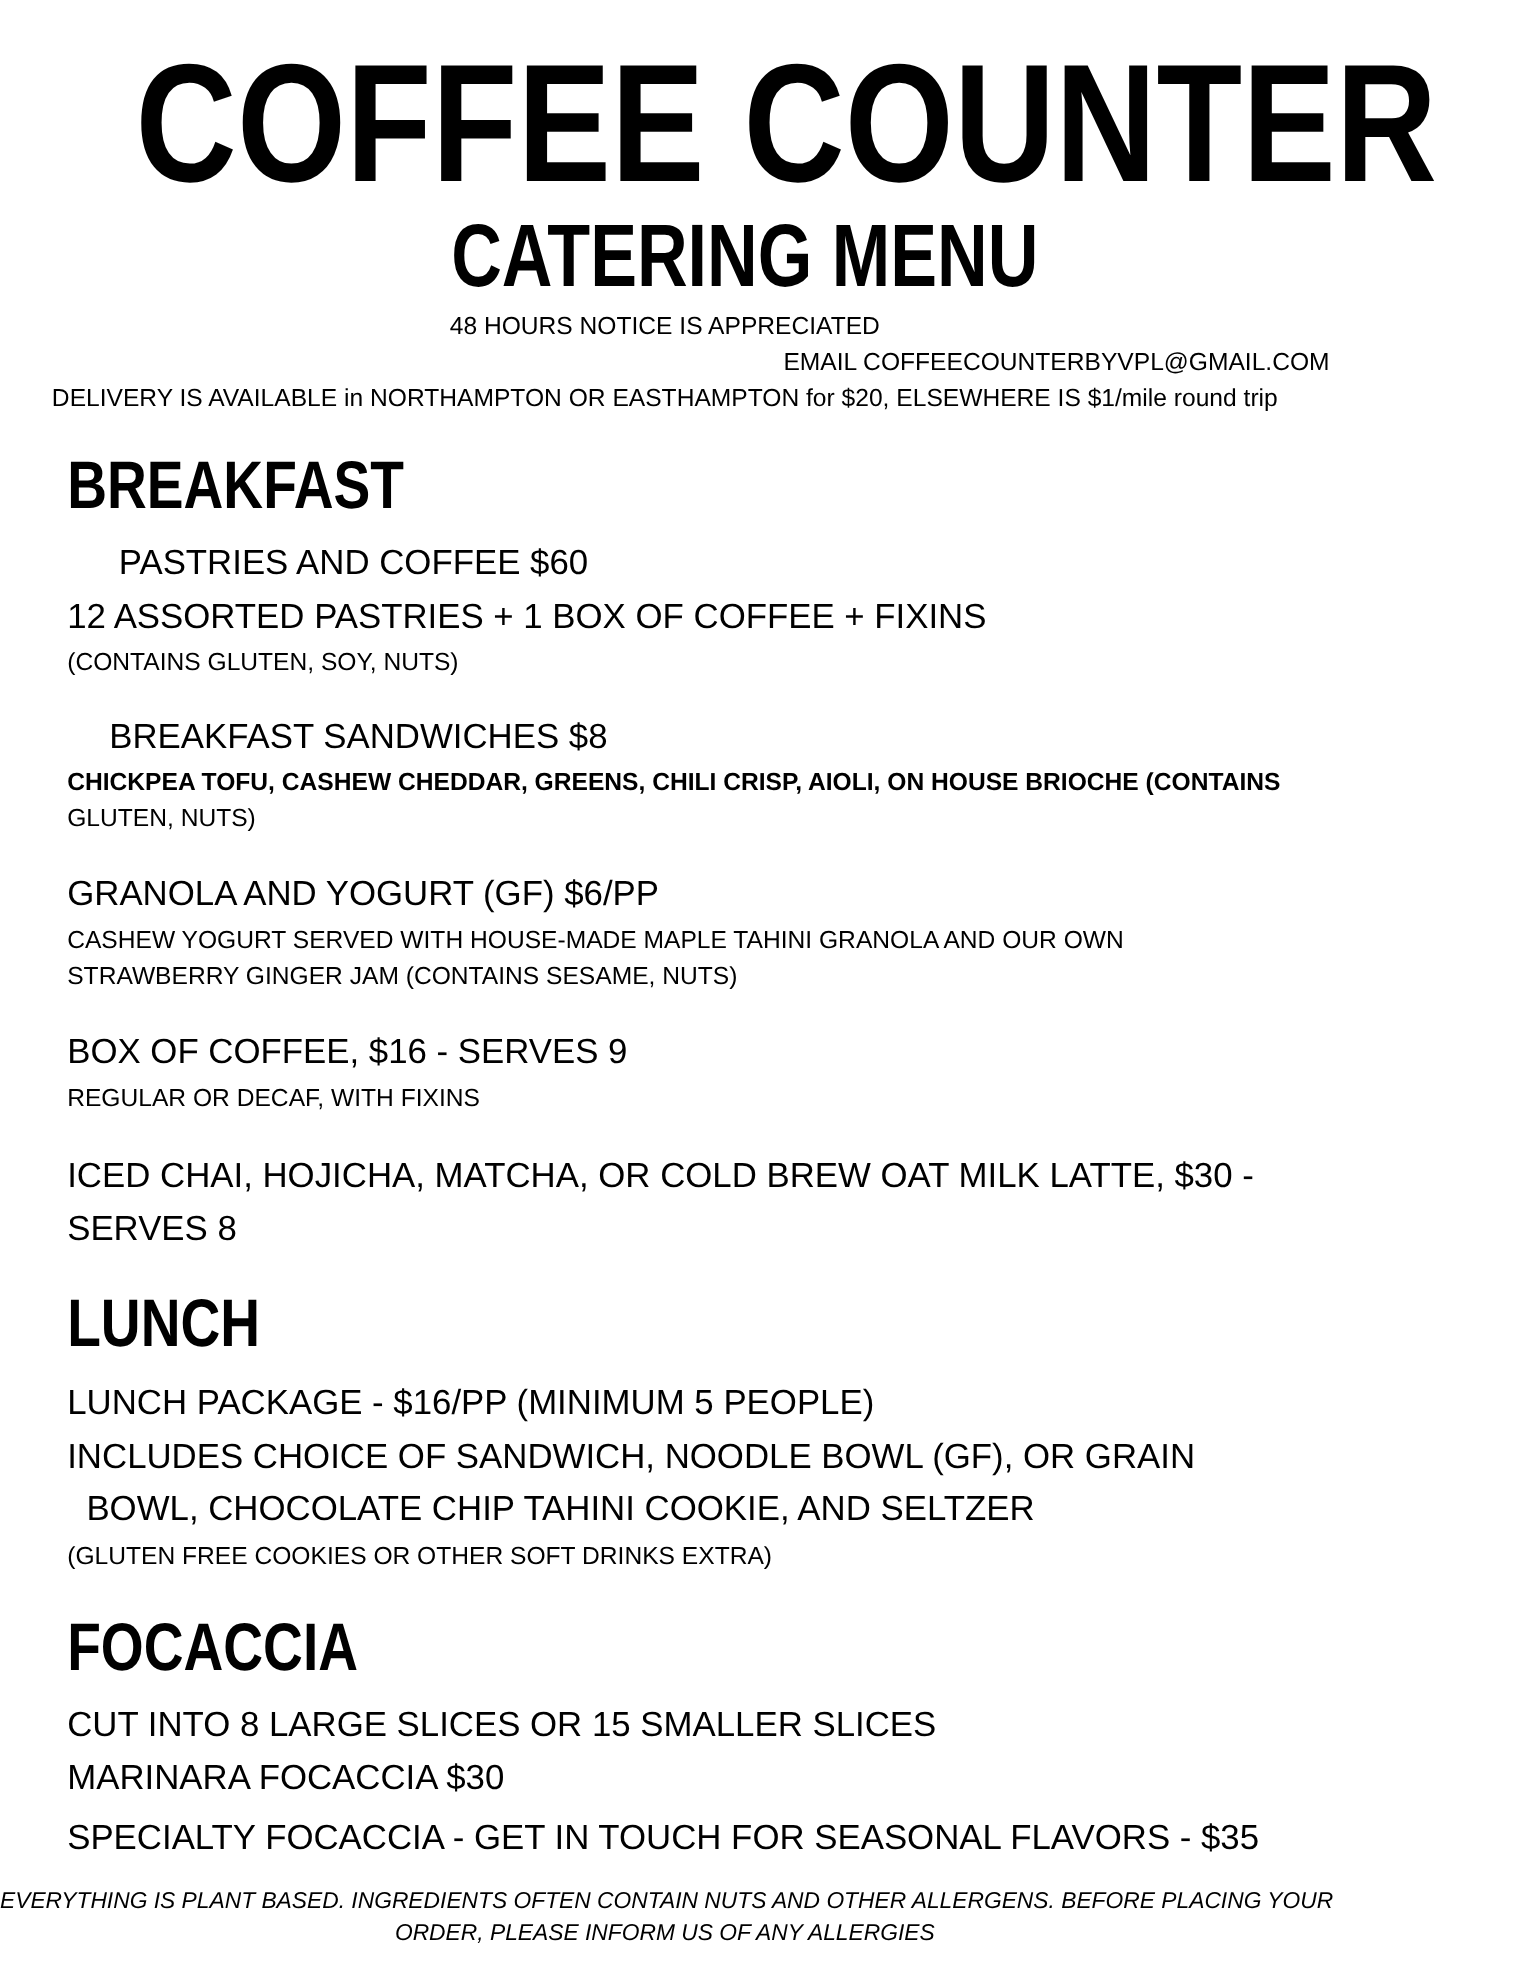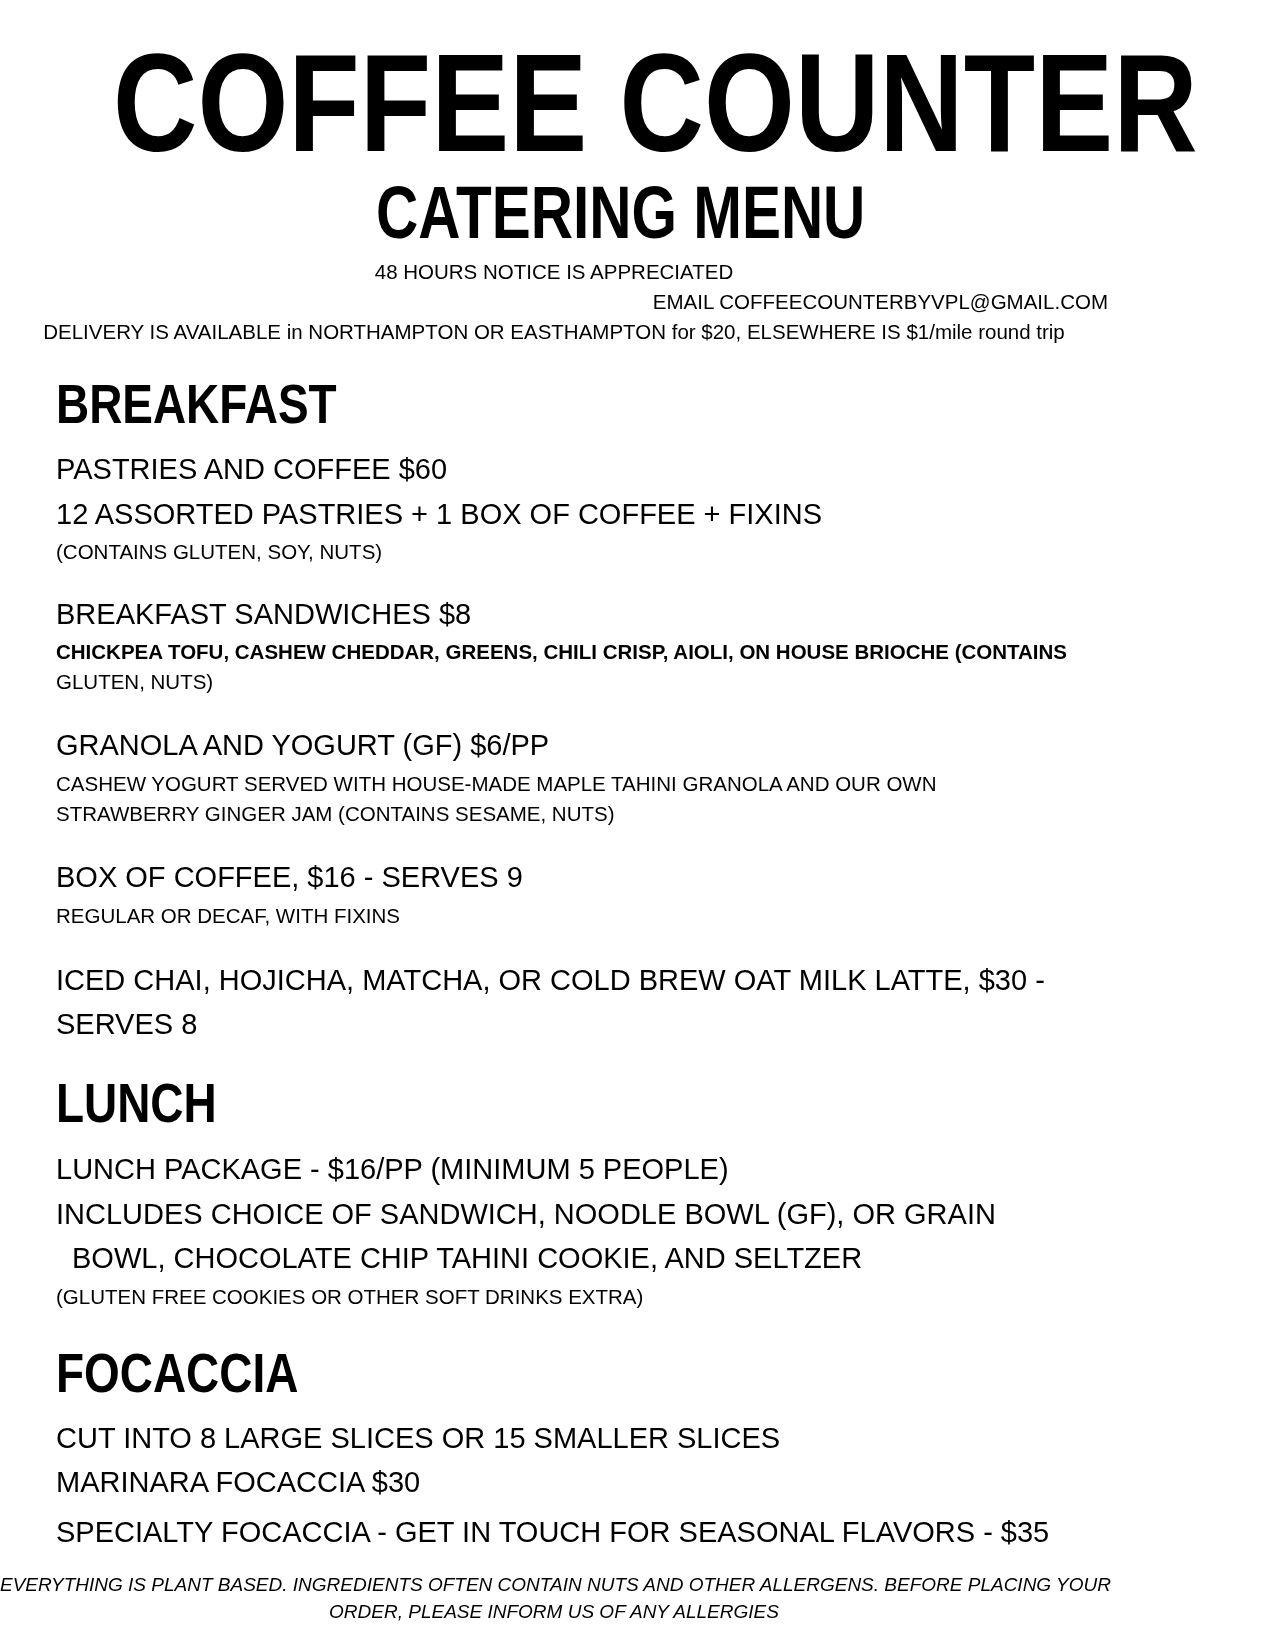--- a/index.html
+++ b/index.html
@@ -72,27 +72,27 @@
 
   <p class="abs center notice" style="top:262px;">48 HOURS NOTICE IS APPRECIATED</p>
   <p class="abs center notice" style="top:292px;text-align:right;">EMAIL COFFEECOUNTERBYVPL@GMAIL.COM</p>
   <p class="abs center notice" style="top:322px;">DELIVERY IS AVAILABLE  in NORTHAMPTON OR EASTHAMPTON for $20, ELSEWHERE IS $1/mile round trip</p>
 </header>
 
 <section>
   <h3 class="abs display section-heading" style="top:376px;">BREAKFAST</h3>
 
   <div>
-    <p class="abs item-main" style="top:455px;">PASTRIES AND COFFEE $60</p>
+    <p class="abs item-main" style="top:455px;margin-left:43px;">PASTRIES AND COFFEE $60</p>
     <p class="abs item-main" style="top:500px;">12 ASSORTED PASTRIES + 1 BOX OF COFFEE + FIXINS</p>
     <p class="abs item-desc" style="top:542px;">(CONTAINS GLUTEN, SOY, NUTS)</p>
   </div>
 
   <div>
-    <p class="abs item-main" style="top:600px;">BREAKFAST SANDWICHES $8</p>
+    <p class="abs item-main" style="top:600px;margin-left:35px;">BREAKFAST SANDWICHES $8</p>
     <p class="abs item-desc" style="top:642px;font-weight:bold;">CHICKPEA TOFU, CASHEW CHEDDAR, GREENS, CHILI CRISP, AIOLI, ON HOUSE BRIOCHE  (CONTAINS</p>
     <p class="abs item-desc" style="top:672px;">GLUTEN, NUTS)</p>
   </div>
 
   <div>
     <p class="abs item-main" style="top:731px;">GRANOLA AND YOGURT (GF) $6/PP</p>
     <p class="abs item-desc" style="top:774px;">CASHEW YOGURT SERVED WITH HOUSE-MADE MAPLE TAHINI GRANOLA AND OUR OWN</p>
     <p class="abs item-desc" style="top:804px;">STRAWBERRY GINGER JAM (CONTAINS SESAME, NUTS)</p>
   </div>
 

